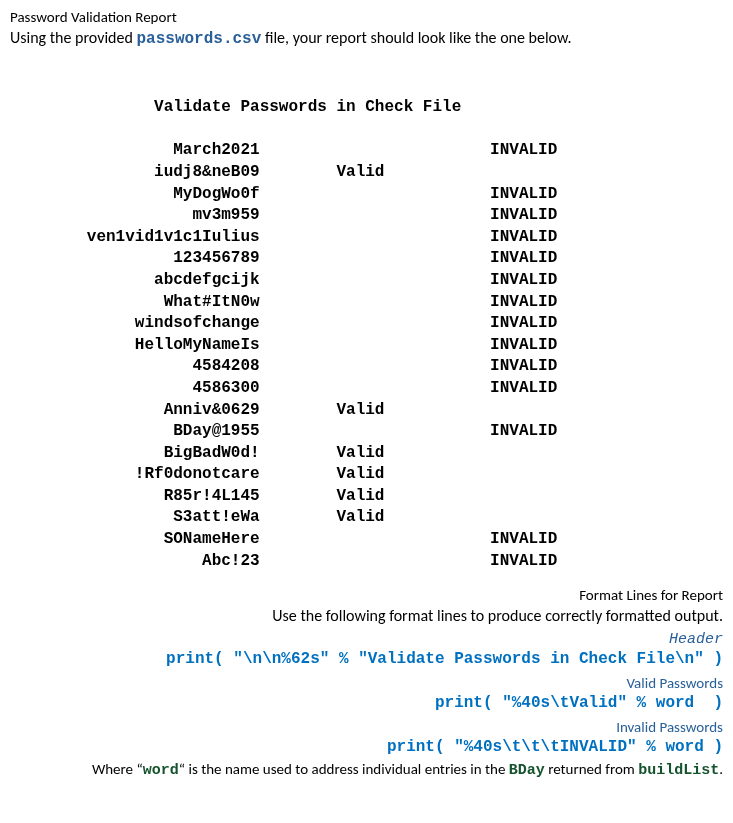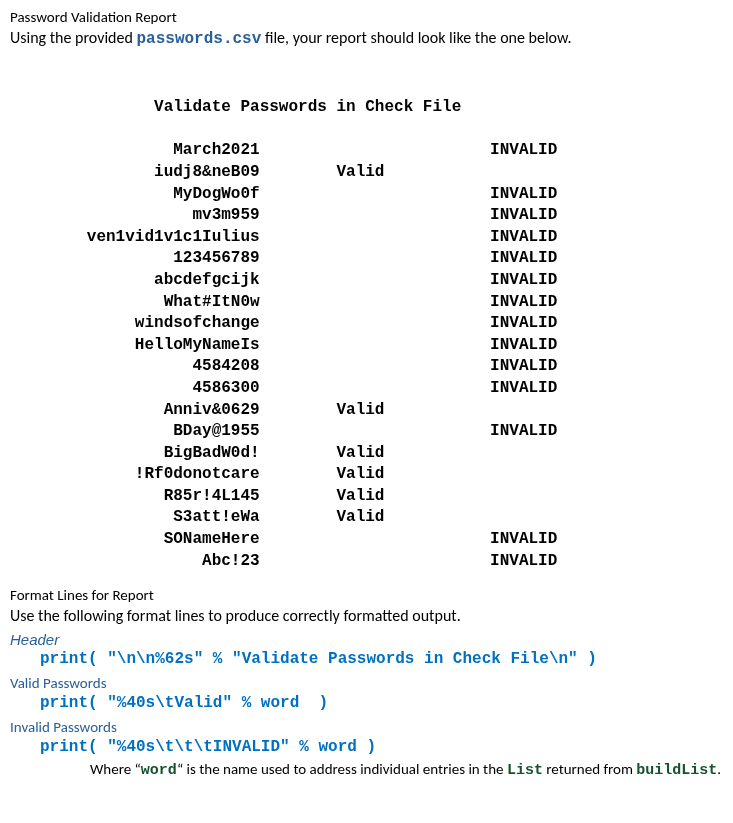--- a/index.html
+++ b/index.html
@@ -31,25 +31,26 @@
     font-family: "Courier New", monospace;
     font-size: 16px;
     font-weight: bold;
     white-space: pre;
     line-height: 1.35;
     margin: 6px 0 10px 0;
     color: #000;
   }
   .section {
     margin-top: 14px;
+    text-align: right;
   }
   .italic-blue {
     color: #2a6099;
     font-style: italic;
-    font-family: Liberation Sans, sans-serif;
+    font-family: Liberation Mono, monospace;
   }
   .sub-blue {
     color: #2a6099;
     font-family: Calibri, "Segoe UI", Arial, sans-serif;
     margin-top: 6px;
   }
   .code-line {
     font-family: "Courier New", monospace;
     font-weight: bold;
     color: #0070c0;
@@ -106,15 +107,15 @@
   <div class="blue-heading">Format Lines for Report</div>
   <div class="body-text">Use the following format lines to produce correctly formatted output.</div>
   <div class="italic-blue">Header</div>
   <div class="code-line">print( "\n\n%62s" % "Validate Passwords in Check File\n" )</div>
 
   <div class="sub-blue">Valid Passwords</div>
   <div class="code-line">print( "%40s\tValid" % word  )</div>
   <div class="sub-blue">Invalid Passwords</div>
   <div class="code-line">print( "%40s\t\t\tINVALID" % word )</div>
   <div class="where-line">
-    <span>Where “</span><span class="mono-inline">word</span><span>“ is the name used to address individual entries in the </span><span class="mono-inline">List</span><span> returned from </span><span class="mono-inline">buildList</span><span>.</span>
+    <span>Where “</span><span class="mono-inline">word</span><span>“ is the name used to address individual entries in the </span><span class="mono-inline">BDay</span><span> returned from </span><span class="mono-inline">buildList</span><span>.</span>
   </div>
 </div>
 
 </body></html>

